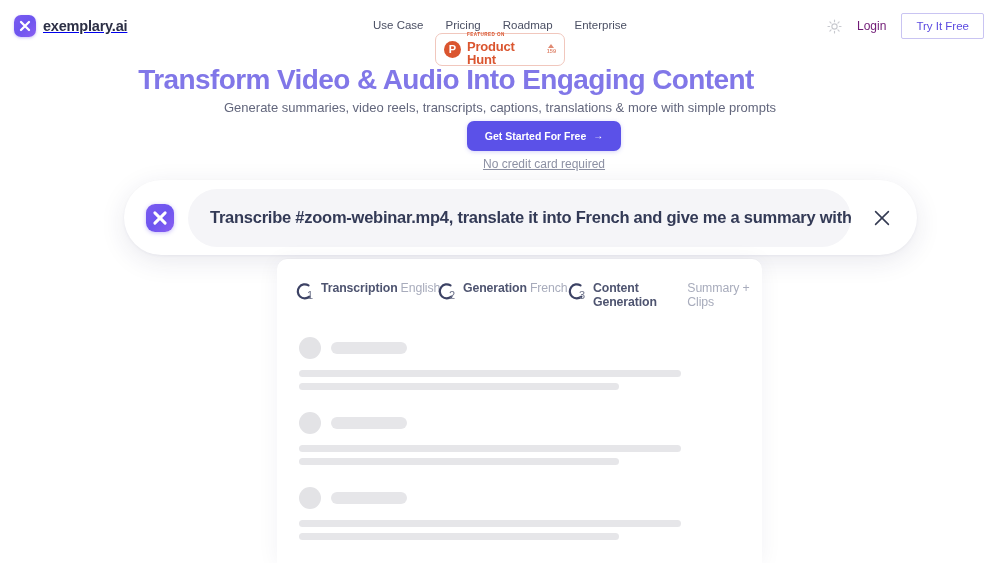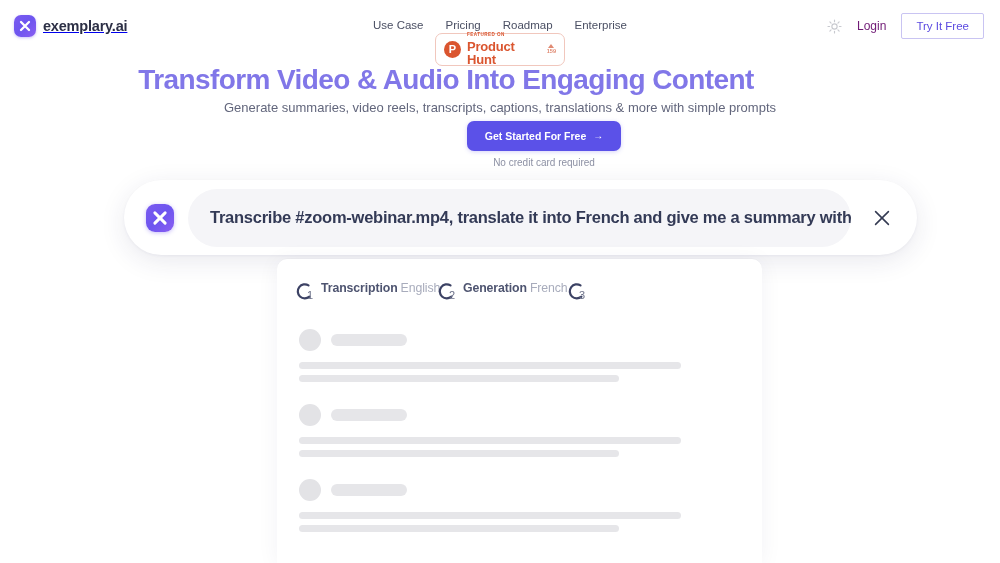--- a/index.html
+++ b/index.html
@@ -91,21 +91,21 @@
     position: absolute; top: 121px; left: 0; width: 1000px;
     display: flex; flex-direction: column; align-items: center; gap: 6px; margin-left: 44px;
   }
   .cta-btn {
     background: #5b51e8; color: #fff; border: none; border-radius: 7px;
     font-size: 10.5px; font-weight: 700; padding: 9px 18px; cursor: pointer;
     display: inline-flex; align-items: center; gap: 7px;
     font-family: "Liberation Sans", sans-serif;
     box-shadow: 0 1px 4px rgba(91,81,232,.25);
   }
-  .cta-note { font-size: 10px; color: #8d91a4; }
+  .cta-note { font-size: 12px; color: #8d91a4; text-decoration: underline; }
 
   
   .prompt-outer {
     position: absolute; left: 124px; top: 180px;
     width: 793px; height: 75px;
     background: #ffffff; border-radius: 40px;
     box-shadow: 0 6px 26px rgba(40,40,90,.10), 0 1px 3px rgba(40,40,90,.05);
     display: flex; align-items: center; padding: 0 18px 0 22px; gap: 14px;
   }
   .prompt-logo {
@@ -275,20 +275,24 @@
         </span>
       </div>
 
       <div class="step">
         <span class="spinner">
           <svg width="19" height="19" viewBox="0 0 19 19" aria-hidden="true">
             <path d="M13.5 3.4 A7 7 0 1 0 14.4 14.6" fill="none" stroke="#3c4264" stroke-width="2.2" stroke-linecap="round"></path>
           </svg>
           <span class="spinner-num">3</span>
         </span>
+        <span class="step-text">
+          <span class="step-title">Content Generation</span>
+          <span class="step-sub">Summary + Clips</span>
+        </span>
       </div>
 
     </div>
 
     <div class="skeletons">
       <div class="sk-group">
         <div class="sk-head">
           <span class="sk-circle"></span>
           <span class="sk-pill"></span>
         </div>

